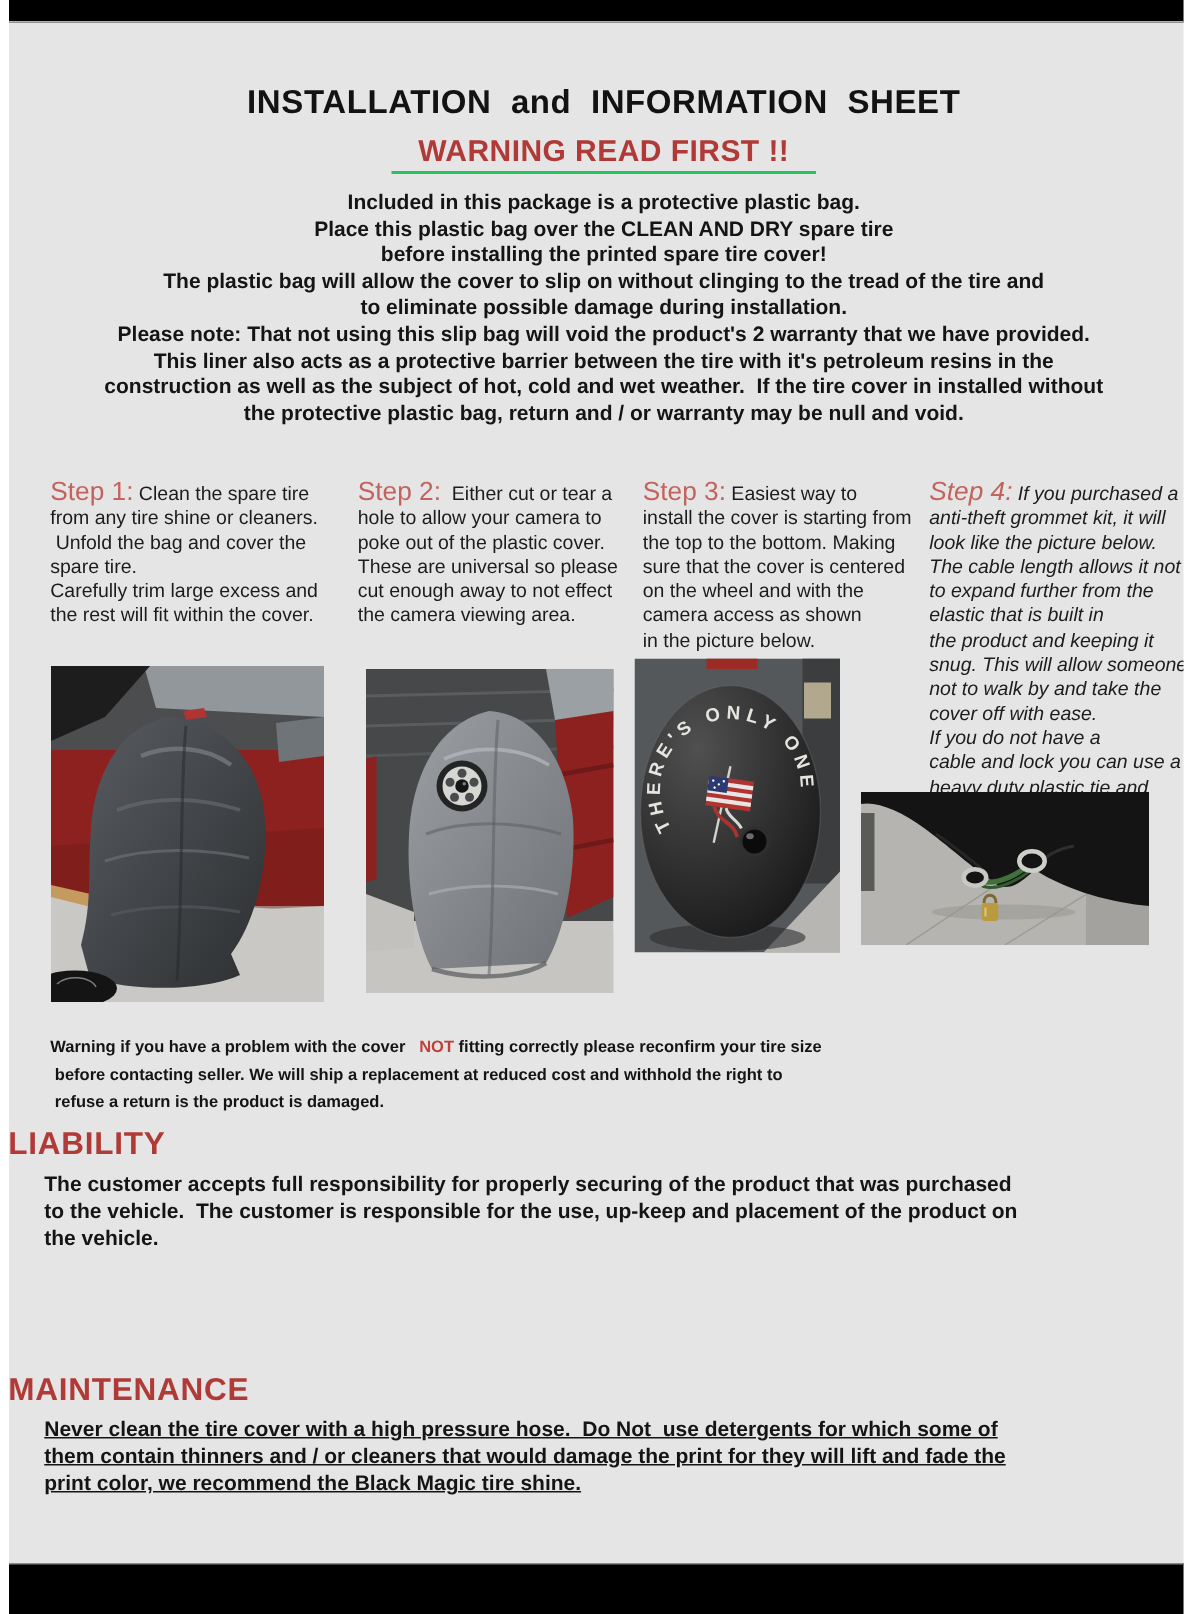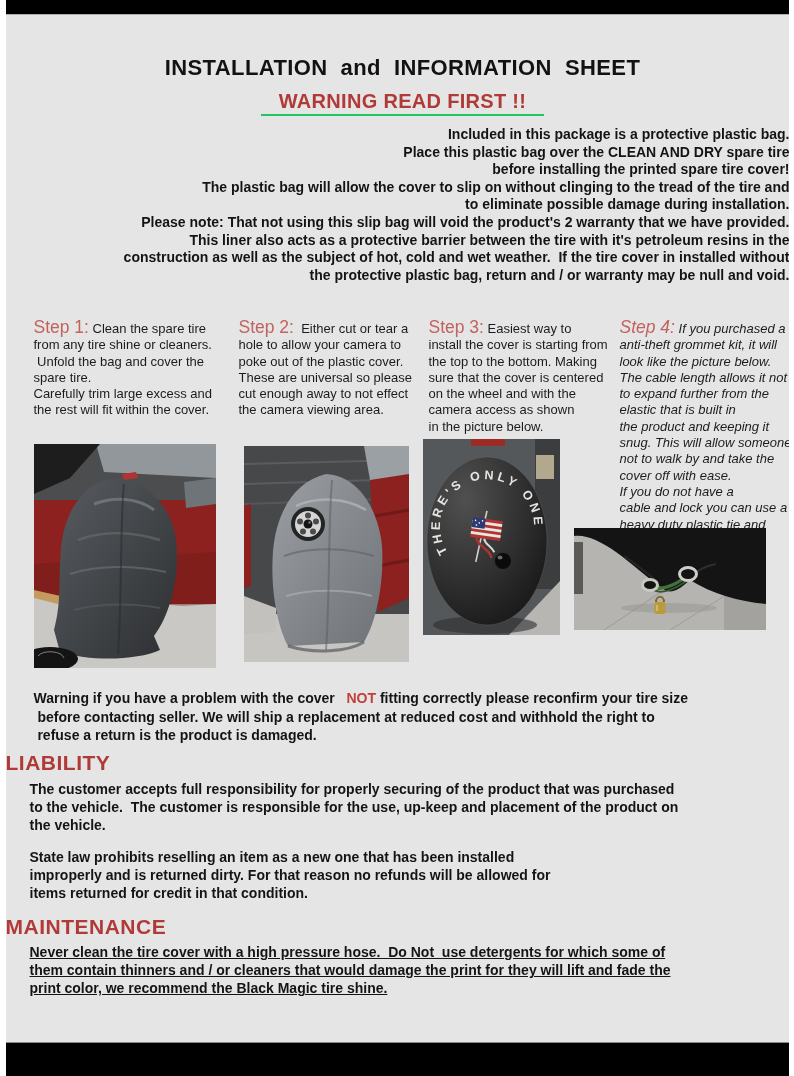--- a/index.html
+++ b/index.html
@@ -14,40 +14,40 @@
   .title {
     position:absolute; top:55px; left:0; width:794px; text-align:center;
     font-size:22px; font-weight:bold; letter-spacing:0.4px; color:#121212; white-space:pre-wrap;
   }
   .warning-heading { position:absolute; top:90px; left:0; width:794px; text-align:center; }
   .warning-heading span {
     display:inline-block; font-size:20px; font-weight:bold; color:#b03a37;
     border-bottom:2px solid #22c55e; padding:0 18px 1px 18px; letter-spacing:0.3px;
   }
   .intro {
-    position:absolute; top:126px; left:10px; width:774px; text-align:right;
+    position:absolute; top:126px; left:10px; width:774px; text-align:center;
     font-size:14px; font-weight:bold; line-height:17.6px; white-space:pre-wrap; color:#141414;
   }
 
   .step { position:absolute; font-size:13px; line-height:16.3px; color:#1c1c1c; white-space:pre; }
   .step .label { font-size:17.5px; font-weight:normal; color:#c2635d; }
   #step1 { left:28px;  top:319px; width:202px; }
   #step2 { left:233px; top:319px; width:200px; }
   #step3 { left:423px; top:319px; width:198px; }
   #step4 { left:614px; top:319px; width:178px;font-style:italic; }
 
   .photo { position:absolute; display:block; }
   #photo1 { left:28px;  top:444px; width:182px; height:224px; }
   #photo2 { left:238px; top:446px; width:165px; height:216px; }
   #photo3 { left:417px; top:439px; width:137px; height:196px; }
   #photo4 { left:568px; top:528px; width:192px; height:102px; }
 
   .fit-warning {
     position:absolute; top:689px; left:28px; width:750px;
-    font-size:14px; font-weight:bold; line-height:18.5px; white-space:pre-wrap; color:#141414;
+    font-size:11px; font-weight:bold; line-height:18.5px; white-space:pre-wrap; color:#141414;
   }
   .fit-warning .hl { color:#c0403a; }
 
   .section-heading {
     position:absolute; left:0; width:794px; text-align:left;
     font-size:21px; font-weight:bold; color:#b03a37; letter-spacing:0.5px;
   }
   #liability-heading   { top:751px; }
   #maintenance-heading { top:915px; }
 
@@ -240,23 +240,20 @@
   </svg>
 
   <div class="fit-warning"><span>Warning if you have a problem with the cover   </span><span class="hl">NOT</span><span> fitting correctly please reconfirm your tire size
  before contacting seller. We will ship a replacement at reduced cost and withhold the right to
  refuse a return is the product is damaged.</span></div>
 
   <div class="section-heading" id="liability-heading">LIABILITY</div>
   <div class="para" id="liability-para">The customer accepts full responsibility for properly securing of the product that was purchased
 to the vehicle.  The customer is responsible for the use, up-keep and placement of the product on
 the vehicle.</div>
-  <div class="para" id="statelaw-para">State law prohibits reselling an item as a new one that has been installed
-improperly and is returned dirty. For that reason no refunds will be allowed for
-items returned for credit in that condition.</div>
 
   <div class="section-heading" id="maintenance-heading">MAINTENANCE</div>
   <div class="para" id="maintenance-para">Never clean the tire cover with a high pressure hose.  Do Not  use detergents for which some of
 them contain thinners and / or cleaners that would damage the print for they will lift and fade the
 print color, we recommend the Black Magic tire shine.</div>
 
   <div class="bar-bottom"></div>
 
 </div>
 

